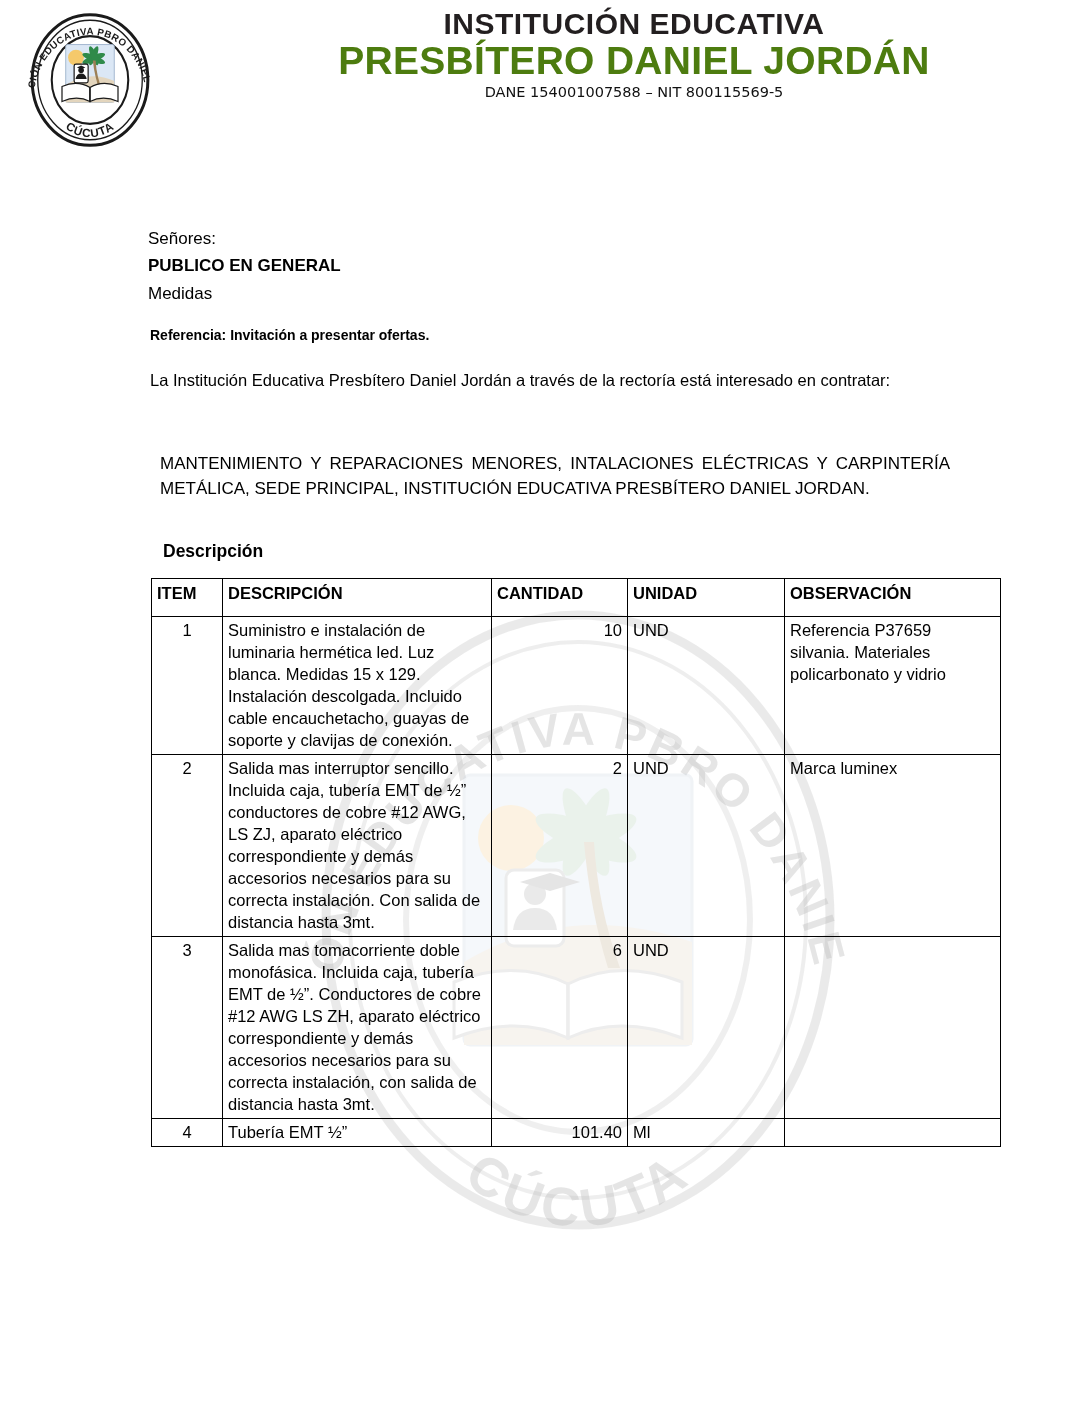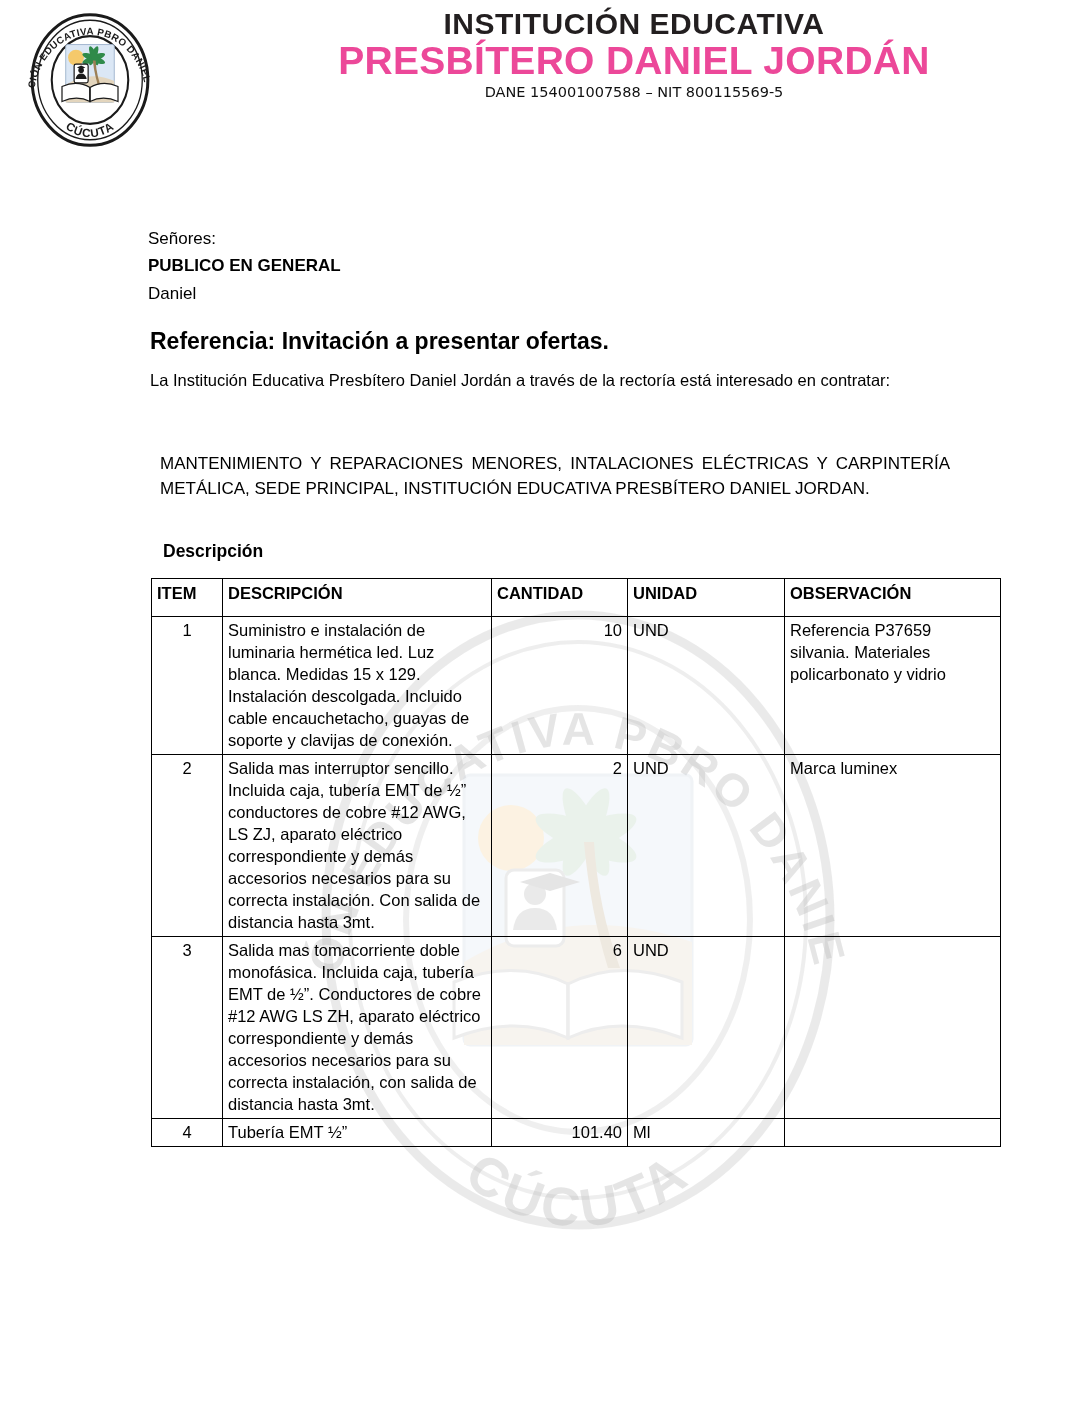--- a/index.html
+++ b/index.html
@@ -66,21 +66,21 @@
     letter-spacing: 0.5px;
     color: #231f20;
     line-height: 1.05;
     white-space: nowrap;
   }
   .head-line2 {
     font-family: "Liberation Sans", sans-serif;
     font-weight: bold;
     font-size: 39px;
     letter-spacing: 0.3px;
-    color: #ec4899;
+    color: #4d7c0f;
     line-height: 1.05;
     margin-top: 1px;
     white-space: nowrap;
   }
   .head-sub {
     font-family: "DejaVu Sans", sans-serif;
     font-size: 14.5px;
     color: #111111;
     line-height: 1.45;
     margin-top: 7px;
@@ -89,21 +89,21 @@
     font-family: "Liberation Sans", sans-serif;
     font-size: 17px;
     color: #000;
     line-height: 1.33;
   }
 
   .l-date      { position: absolute; left: 148px; top: 157px; font-size: 17.5px; font-weight: bold; }
   .l-senores   { position: absolute; left: 148px; top: 228px; font-size: 17px; }
   .l-publico   { position: absolute; left: 148px; top: 255px; font-size: 17px; font-weight: bold; }
   .l-ciudad    { position: absolute; left: 148px; top: 283px; font-size: 17px; }
-  .l-ref       { position: absolute; left: 150px; top: 326px; font-size: 23px; font-weight: bold; }
+  .l-ref       { position: absolute; left: 150px; top: 326px; font-size: 14px; font-weight: bold; }
   .l-intro     { position: absolute; left: 150px; top: 369px; width: 800px; font-size: 16.5px; line-height: 1.45; }
   .l-object    { position: absolute; left: 160px; top: 452px; width: 790px; font-size: 17px; line-height: 1.46; text-align: justify; }
   .l-descrip   { position: absolute; left: 163px; top: 540px; font-size: 17.5px; font-weight: bold; }
 
   
   .tbl-wrap {
     position: absolute;
     left: 151px;
     top: 578px;
     width: 794px;
@@ -232,21 +232,21 @@
 
     <div class="head-text">
       <div class="head-line1">INSTITUCIÓN EDUCATIVA</div>
       <div class="head-line2">PRESBÍTERO DANIEL JORDÁN</div>
       <div class="head-sub" style="margin-top:1px;">DANE 154001007588 – NIT 800115569-5</div>
     </div>
   </div>
 
   <div class="txt l-senores">Señores:</div>
   <div class="txt l-publico">PUBLICO EN GENERAL</div>
-  <div class="txt l-ciudad">Daniel</div>
+  <div class="txt l-ciudad">Medidas</div>
   <div class="txt l-ref">Referencia: Invitación a presentar ofertas.</div>
   <div class="txt l-intro">La Institución Educativa Presbítero Daniel Jordán a través de la rectoría está interesado en contratar:</div>
   <div class="txt l-object">MANTENIMIENTO Y REPARACIONES MENORES, INTALACIONES ELÉCTRICAS Y CARPINTERÍA METÁLICA, SEDE PRINCIPAL, INSTITUCIÓN EDUCATIVA PRESBÍTERO DANIEL JORDAN.</div>
   <div class="txt l-descrip">Descripción</div>
 
   <div class="tbl-wrap">
     <table class="items">
       <thead>
         <tr>
           <th class="c-item">ITEM</th>

